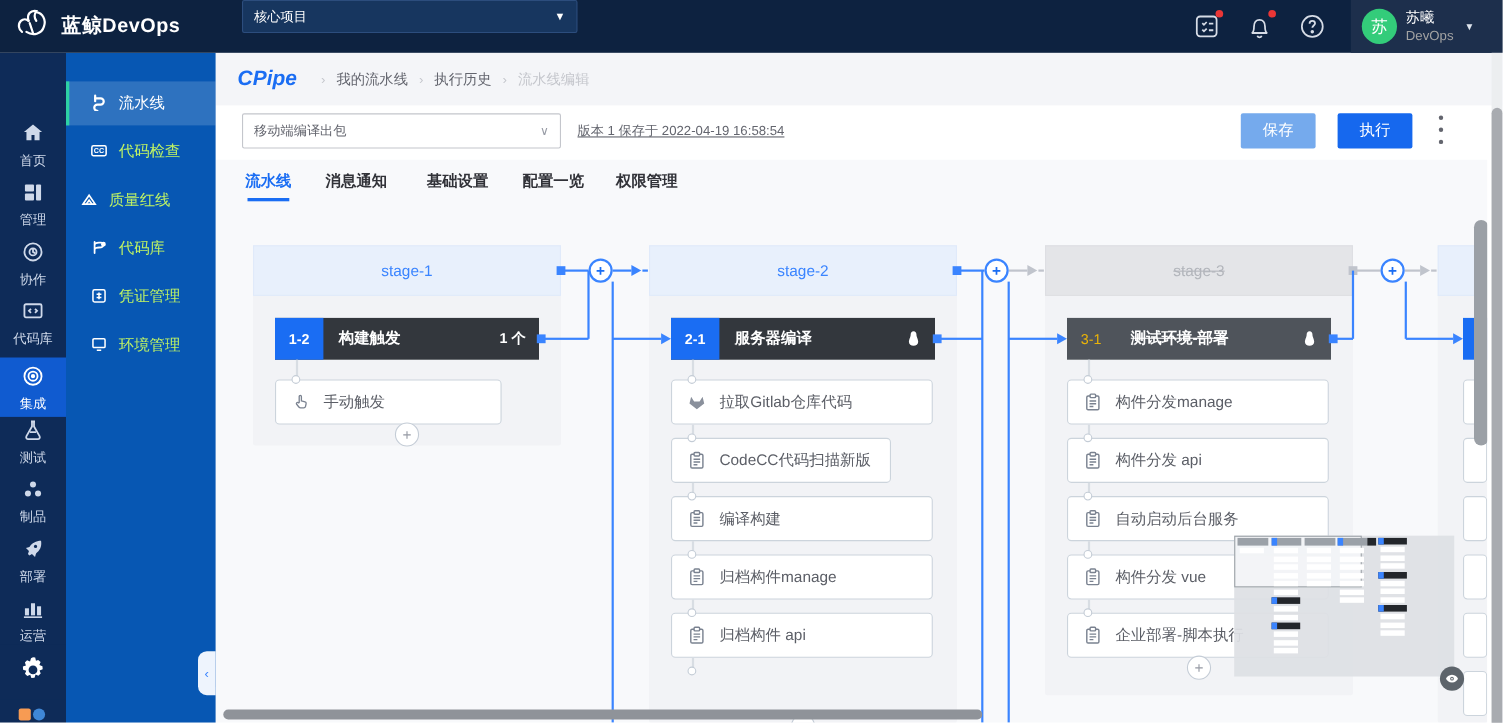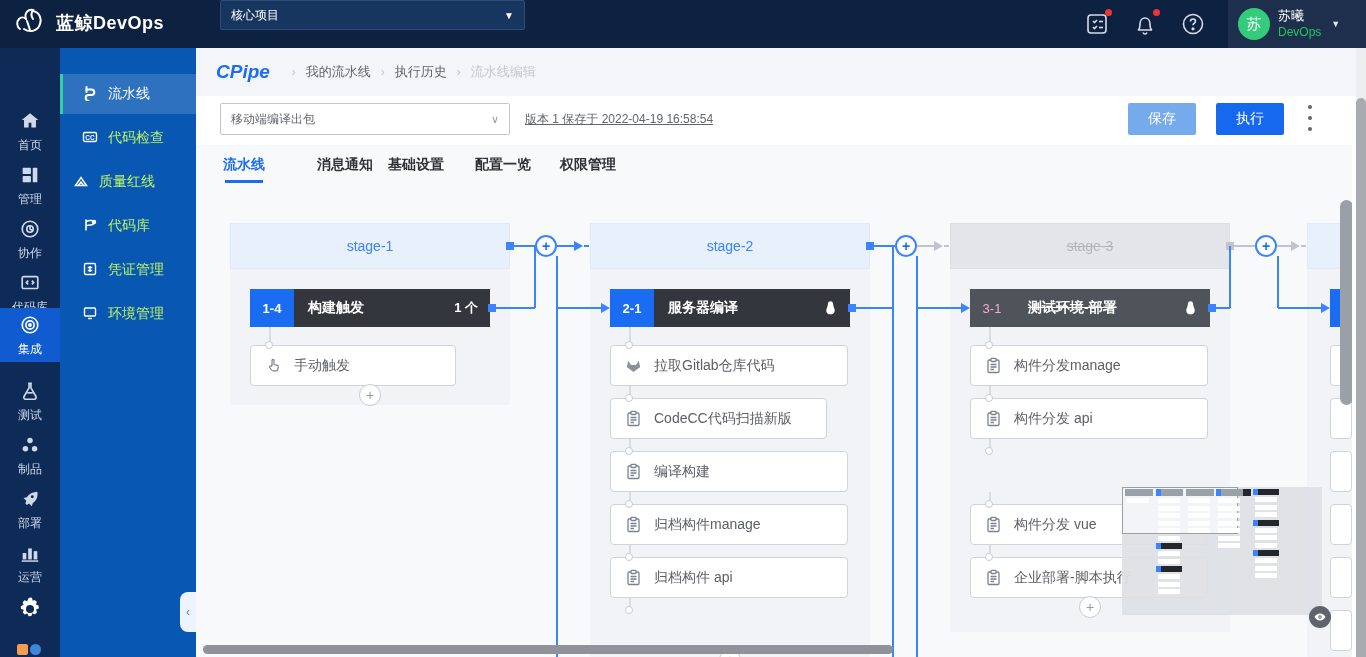--- a/index.html
+++ b/index.html
@@ -18,21 +18,21 @@
   #project-select .caret { margin-left:auto; font-size:10px; color:#fff; }
   .top-icon { position:absolute; top:11px; width:26px; height:26px; color:#d6dce6; }
   .top-icon svg { width:26px; height:26px; }
   .red-dot { position:absolute; right:-2px; top:-2px; width:7px; height:7px; border-radius:50%; background:#ea3636; }
   #user-sect { position:absolute; right:0; top:0; width:138px; height:48px; background:#1d2f4c;
     display:flex; align-items:center; padding-left:10px; gap:8px; cursor:pointer; }
   #avatar { width:32px; height:32px; border-radius:50%; background:#33cc7a; color:#fff; font-size:15px;
     display:flex; align-items:center; justify-content:center; }
   #user-meta { line-height:1.25; }
   #user-name { color:#fff; font-size:13px; }
-  #user-org { color:#22c55e; font-size:12px; }
+  #user-org { color:#a3a3a3; font-size:12px; }
   #user-caret { color:#dfe5ee; font-size:9px; margin-left:2px; }
 
   
   #sidebar { position:absolute; left:0; top:48px; width:60px; height:609px; background:#0e2b58; z-index:20; }
   .sb-item { position:absolute; left:0; width:60px; height:54px; color:#cfd9ea; text-align:center; cursor:pointer; }
   .sb-item svg { width:22px; height:22px; margin-top:6px; }
   .sb-item .lbl { font-size:12px; margin-top:1px; }
   .sb-item.active { background:#105bd0; color:#fff; }
   #sb-gear { position:absolute; left:0; top:538px; width:60px; height:50px; background:#0e2b58; text-align:center; cursor:pointer; }
   #sb-gear svg { width:26px; height:26px; margin-top:10px; }
@@ -79,21 +79,21 @@
   .stage-cont { position:absolute; background:#f2f3f6; border-radius:2px; }
   .stage-hd { position:absolute; height:46px; background:#e8f0fc; color:#3a84ff; font-size:14px;
     display:flex; align-items:center; justify-content:center; cursor:pointer; border:1px solid #e0eafa; }
   .stage-hd.disabled { background:#e4e5e8; border-color:#dedfe3; color:#b2b5bb; text-decoration:line-through; }
   .job-hd { position:absolute; height:38px; background:#33373d; color:#fff; display:flex; align-items:center; cursor:pointer; }
   .job-hd .badge { width:44px; height:38px; background:#1a6df3; font-size:13px; font-weight:bold;
     display:flex; align-items:center; justify-content:center; flex:none; }
   .job-hd .jtitle { font-size:14px; font-weight:bold; margin-left:14px; }
   .job-hd .jright { margin-left:auto; margin-right:12px; font-size:13px; font-weight:bold; display:flex; align-items:center; }
   .job-hd.disabled { background:#4f545b; }
-  .job-hd.disabled .badge { background:transparent; color:#f9a8d4; font-weight:normal; }
+  .job-hd.disabled .badge { background:transparent; color:#eab308; font-weight:normal; }
   .job-hd.disabled .jtitle { text-decoration:line-through; }
   .step-card { position:absolute; height:41px; background:#fff; border:1px solid #ccd4dc; border-radius:4px;
     display:flex; align-items:center; padding-left:14px; gap:12px; font-size:14px; color:#5b5e66; cursor:pointer; }
   .step-card svg { width:17px; height:17px; flex:none; }
   .step-dot { position:absolute; width:8px; height:8px; border:1px solid #c4ccd6; background:#fff; border-radius:50%; z-index:2; }
   .step-line { position:absolute; width:2px; background:#d8dde3; }
   .plus-under { position:absolute; width:22px; height:22px; border:1px solid #c4ccd6; background:#fff; border-radius:50%;
     color:#979ba5; font-size:14px; line-height:20px; text-align:center; cursor:pointer; z-index:3; }
   .cline { position:absolute; background:#3a84ff; }
   .cline.grey { background:#c0c4cc; }
@@ -194,21 +194,21 @@
           </svg></span><div class="lbl">管理</div></div>
       <div class="sb-item" style="top: 164px;"><span><svg viewBox="0 0 24 24" fill="none" stroke="currentColor" stroke-width="1.8">
             <circle cx="12" cy="12" r="8.5"></circle>
             <circle cx="12" cy="12" r="3.5"></circle>
             <path d="M12 8.5V12l2.5 1.5"></path>
           </svg></span><div class="lbl">协作</div></div>
       <div class="sb-item" style="top: 218px;"><span><svg viewBox="0 0 24 24" fill="none" stroke="currentColor" stroke-width="1.8">
             <rect x="3.5" y="5" width="17" height="13" rx="1.5"></rect>
             <path d="M10 9.5L8 11.5l2 2M14 9.5l2 2-2 2"></path>
           </svg></span><div class="lbl">代码库</div></div>
-      <div class="sb-item active" style="top: 260px;"><span><svg viewBox="0 0 24 24" fill="none" stroke="currentColor" stroke-width="1.8">
+      <div class="sb-item active" style="top: 277px;"><span><svg viewBox="0 0 24 24" fill="none" stroke="currentColor" stroke-width="1.8">
             <circle cx="12" cy="12" r="8.5"></circle>
             <circle cx="12" cy="12" r="4.5"></circle>
             <circle cx="12" cy="12" r="1.2" fill="currentColor"></circle>
           </svg></span><div class="lbl">集成</div></div>
       <div class="sb-item" style="top: 326px;"><span><svg viewBox="0 0 24 24" fill="none" stroke="currentColor" stroke-width="1.8">
             <path d="M10 3.5h4M11 3.5v5L5.5 18a2 2 0 001.8 3h9.4a2 2 0 001.8-3L13 8.5v-5"></path>
             <path d="M9 14h6"></path>
           </svg></span><div class="lbl">测试</div></div>
       <div class="sb-item" style="top: 380px;"><span><svg viewBox="0 0 24 24" fill="currentColor">
             <circle cx="12" cy="7" r="3"></circle>
@@ -297,21 +297,21 @@
         <i style="top:26px"></i>
     </div>
   </div>
 
   <div id="canvas">
     <div id="hscroll"></div>
     <div id="vscroll"></div>
   <div class="stage-cont" style="left: 34px; top: 78px; width: 280px; height: 182px;"></div>
       <div class="stage-hd" style="left: 34px; top: 78px; width: 280px;">stage-1</div>
       <div class="job-hd" style="left: 54px; top: 144px; width: 240px;">
-        <span class="badge">1-4</span>
+        <span class="badge">1-2</span>
         <span class="jtitle">构建触发</span>
         <span class="jright">1 个</span>
       </div>
       <div class="step-line" style="left: 73px; top: 182px; height: 18px;"></div>
       <div class="step-card" style="left: 54px; top: 200px; width: 206px;">
         <span style="width: 17px; height: 17px; display: inline-flex;">
           <svg viewBox="0 0 17 17" fill="none" stroke="#7a8290" stroke-width="1.2" stroke-linejoin="round">
             <path d="M7 8.8V3.4a1 1 0 012 0v4.1l3.3.9c.7.2 1.1.8 1 1.5l-.6 2.7a1.6 1.6 0 01-1.6 1.2H8.3a2 2 0 01-1.6-.8l-2-2.5c-.4-.5-.3-1.2.3-1.5.5-.3 1.1-.2 1.4.3z"></path>
           </svg>
         </span>
@@ -333,21 +333,21 @@
       <div class="step-line" style="left: 433px; top: 182px; height: 18px;"></div>
       <div class="step-card" style="left: 414px; top: 200px; width: 238px;">
         <span style="width: 17px; height: 17px; display: inline-flex;">
           <svg viewBox="0 0 17 17">
             <path d="M8.5 15L1.8 9.9l1.5-6.2L6 8h5l2.7-4.3 1.5 6.2z" fill="#8a909c"></path>
           </svg>
         </span>
         <span>拉取Gitlab仓库代码</span>
       </div>
       <div class="step-dot" style="left: 429px; top: 196px;"></div>
-      <div class="step-card" style="left: 414px; top: 253px; width: 217px;">
+      <div class="step-card" style="left: 414px; top: 253px; width: 200px;">
         <span style="width: 17px; height: 17px; display: inline-flex;">
           <svg viewBox="0 0 17 17" fill="none" stroke="#7a8290" stroke-width="1.3">
             <rect x="3" y="3" width="11" height="12.5" rx="1.2"></rect>
             <rect x="6" y="1.3" width="5" height="3.2" rx="0.8" fill="#fff"></rect>
             <path d="M5.5 7.5h6M5.5 10h6M5.5 12.5h3.5"></path>
           </svg>
         </span>
         <span>CodeCC代码扫描新版</span>
       </div>
       <div class="step-dot" style="left: 429px; top: 249px;"></div>
@@ -419,20 +419,30 @@
           <svg viewBox="0 0 17 17" fill="none" stroke="#7a8290" stroke-width="1.3">
             <rect x="3" y="3" width="11" height="12.5" rx="1.2"></rect>
             <rect x="6" y="1.3" width="5" height="3.2" rx="0.8" fill="#fff"></rect>
             <path d="M5.5 7.5h6M5.5 10h6M5.5 12.5h3.5"></path>
           </svg>
         </span>
         <span>构件分发 api</span>
       </div>
       <div class="step-dot" style="left: 789px; top: 249px;"></div>
       <div class="step-line" style="left: 793px; top: 241px; height: 12px;"></div>
+      <div class="step-card" style="left: 774px; top: 306px; width: 238px;">
+        <span style="width: 17px; height: 17px; display: inline-flex;">
+          <svg viewBox="0 0 17 17" fill="none" stroke="#7a8290" stroke-width="1.3">
+            <rect x="3" y="3" width="11" height="12.5" rx="1.2"></rect>
+            <rect x="6" y="1.3" width="5" height="3.2" rx="0.8" fill="#fff"></rect>
+            <path d="M5.5 7.5h6M5.5 10h6M5.5 12.5h3.5"></path>
+          </svg>
+        </span>
+        <span>自动启动后台服务</span>
+      </div>
       <div class="step-dot" style="left: 789px; top: 302px;"></div>
       <div class="step-line" style="left: 793px; top: 294px; height: 12px;"></div>
       <div class="step-card" style="left: 774px; top: 359px; width: 238px;">
         <span style="width: 17px; height: 17px; display: inline-flex;">
           <svg viewBox="0 0 17 17" fill="none" stroke="#7a8290" stroke-width="1.3">
             <rect x="3" y="3" width="11" height="12.5" rx="1.2"></rect>
             <rect x="6" y="1.3" width="5" height="3.2" rx="0.8" fill="#fff"></rect>
             <path d="M5.5 7.5h6M5.5 10h6M5.5 12.5h3.5"></path>
           </svg>
         </span>
@@ -574,21 +584,21 @@
         <svg viewBox="0 0 20 20" width="14" height="14">
           <path d="M10 5C6 5 3.2 8 2.2 10 3.2 12 6 15 10 15s6.8-3 7.8-5C16.8 8 14 5 10 5z" fill="#fff"></path>
           <circle cx="10" cy="10" r="2.4" fill="#5d646b"></circle>
           <circle cx="10" cy="10" r="1.1" fill="#fff"></circle>
         </svg>
       </div>
     </div>
 
   <div id="tabs">
       <div class="tab active" style="left: 27px;">流水线</div>
-      <div class="tab" style="left: 121px;">消息通知</div>
+      <div class="tab" style="left: 100px;">消息通知</div>
       <div class="tab" style="left: 192px;">基础设置</div>
       <div class="tab" style="left: 279px;">配置一览</div>
       <div class="tab" style="left: 364px;">权限管理</div>
     </div>
 
   <div id="page-scroll-track">
     <div id="page-scroll-thumb"></div>
   </div>
 </div>
 

